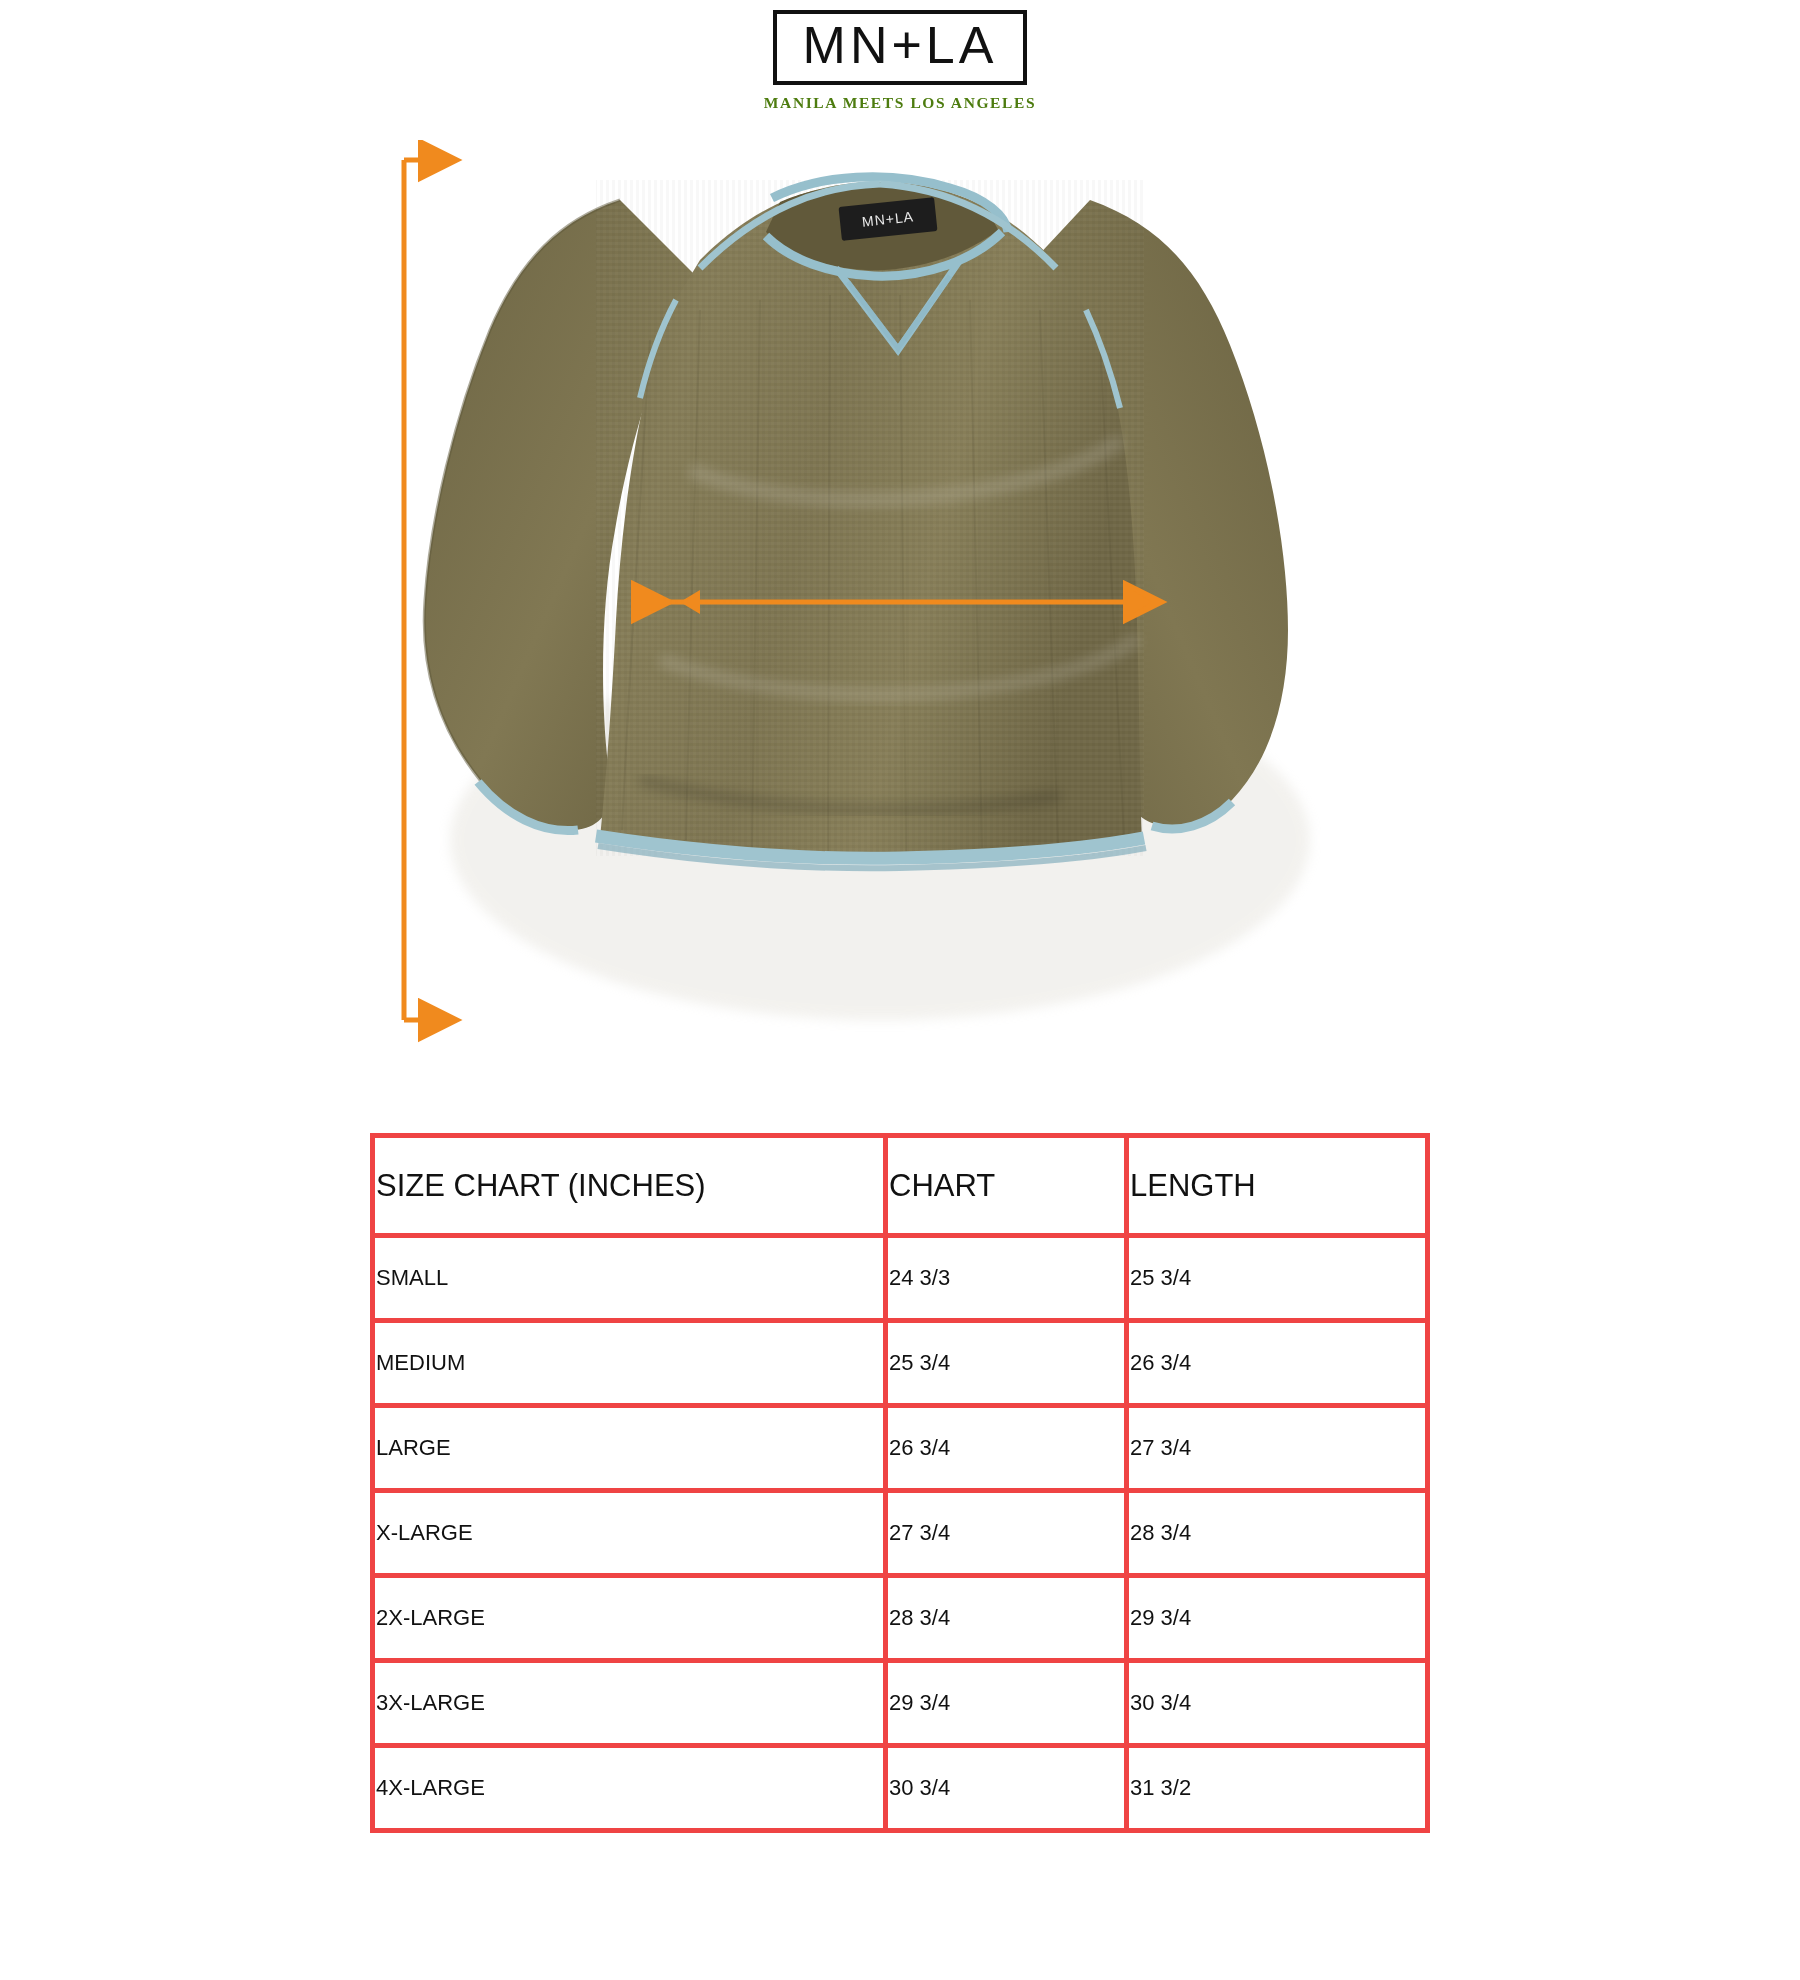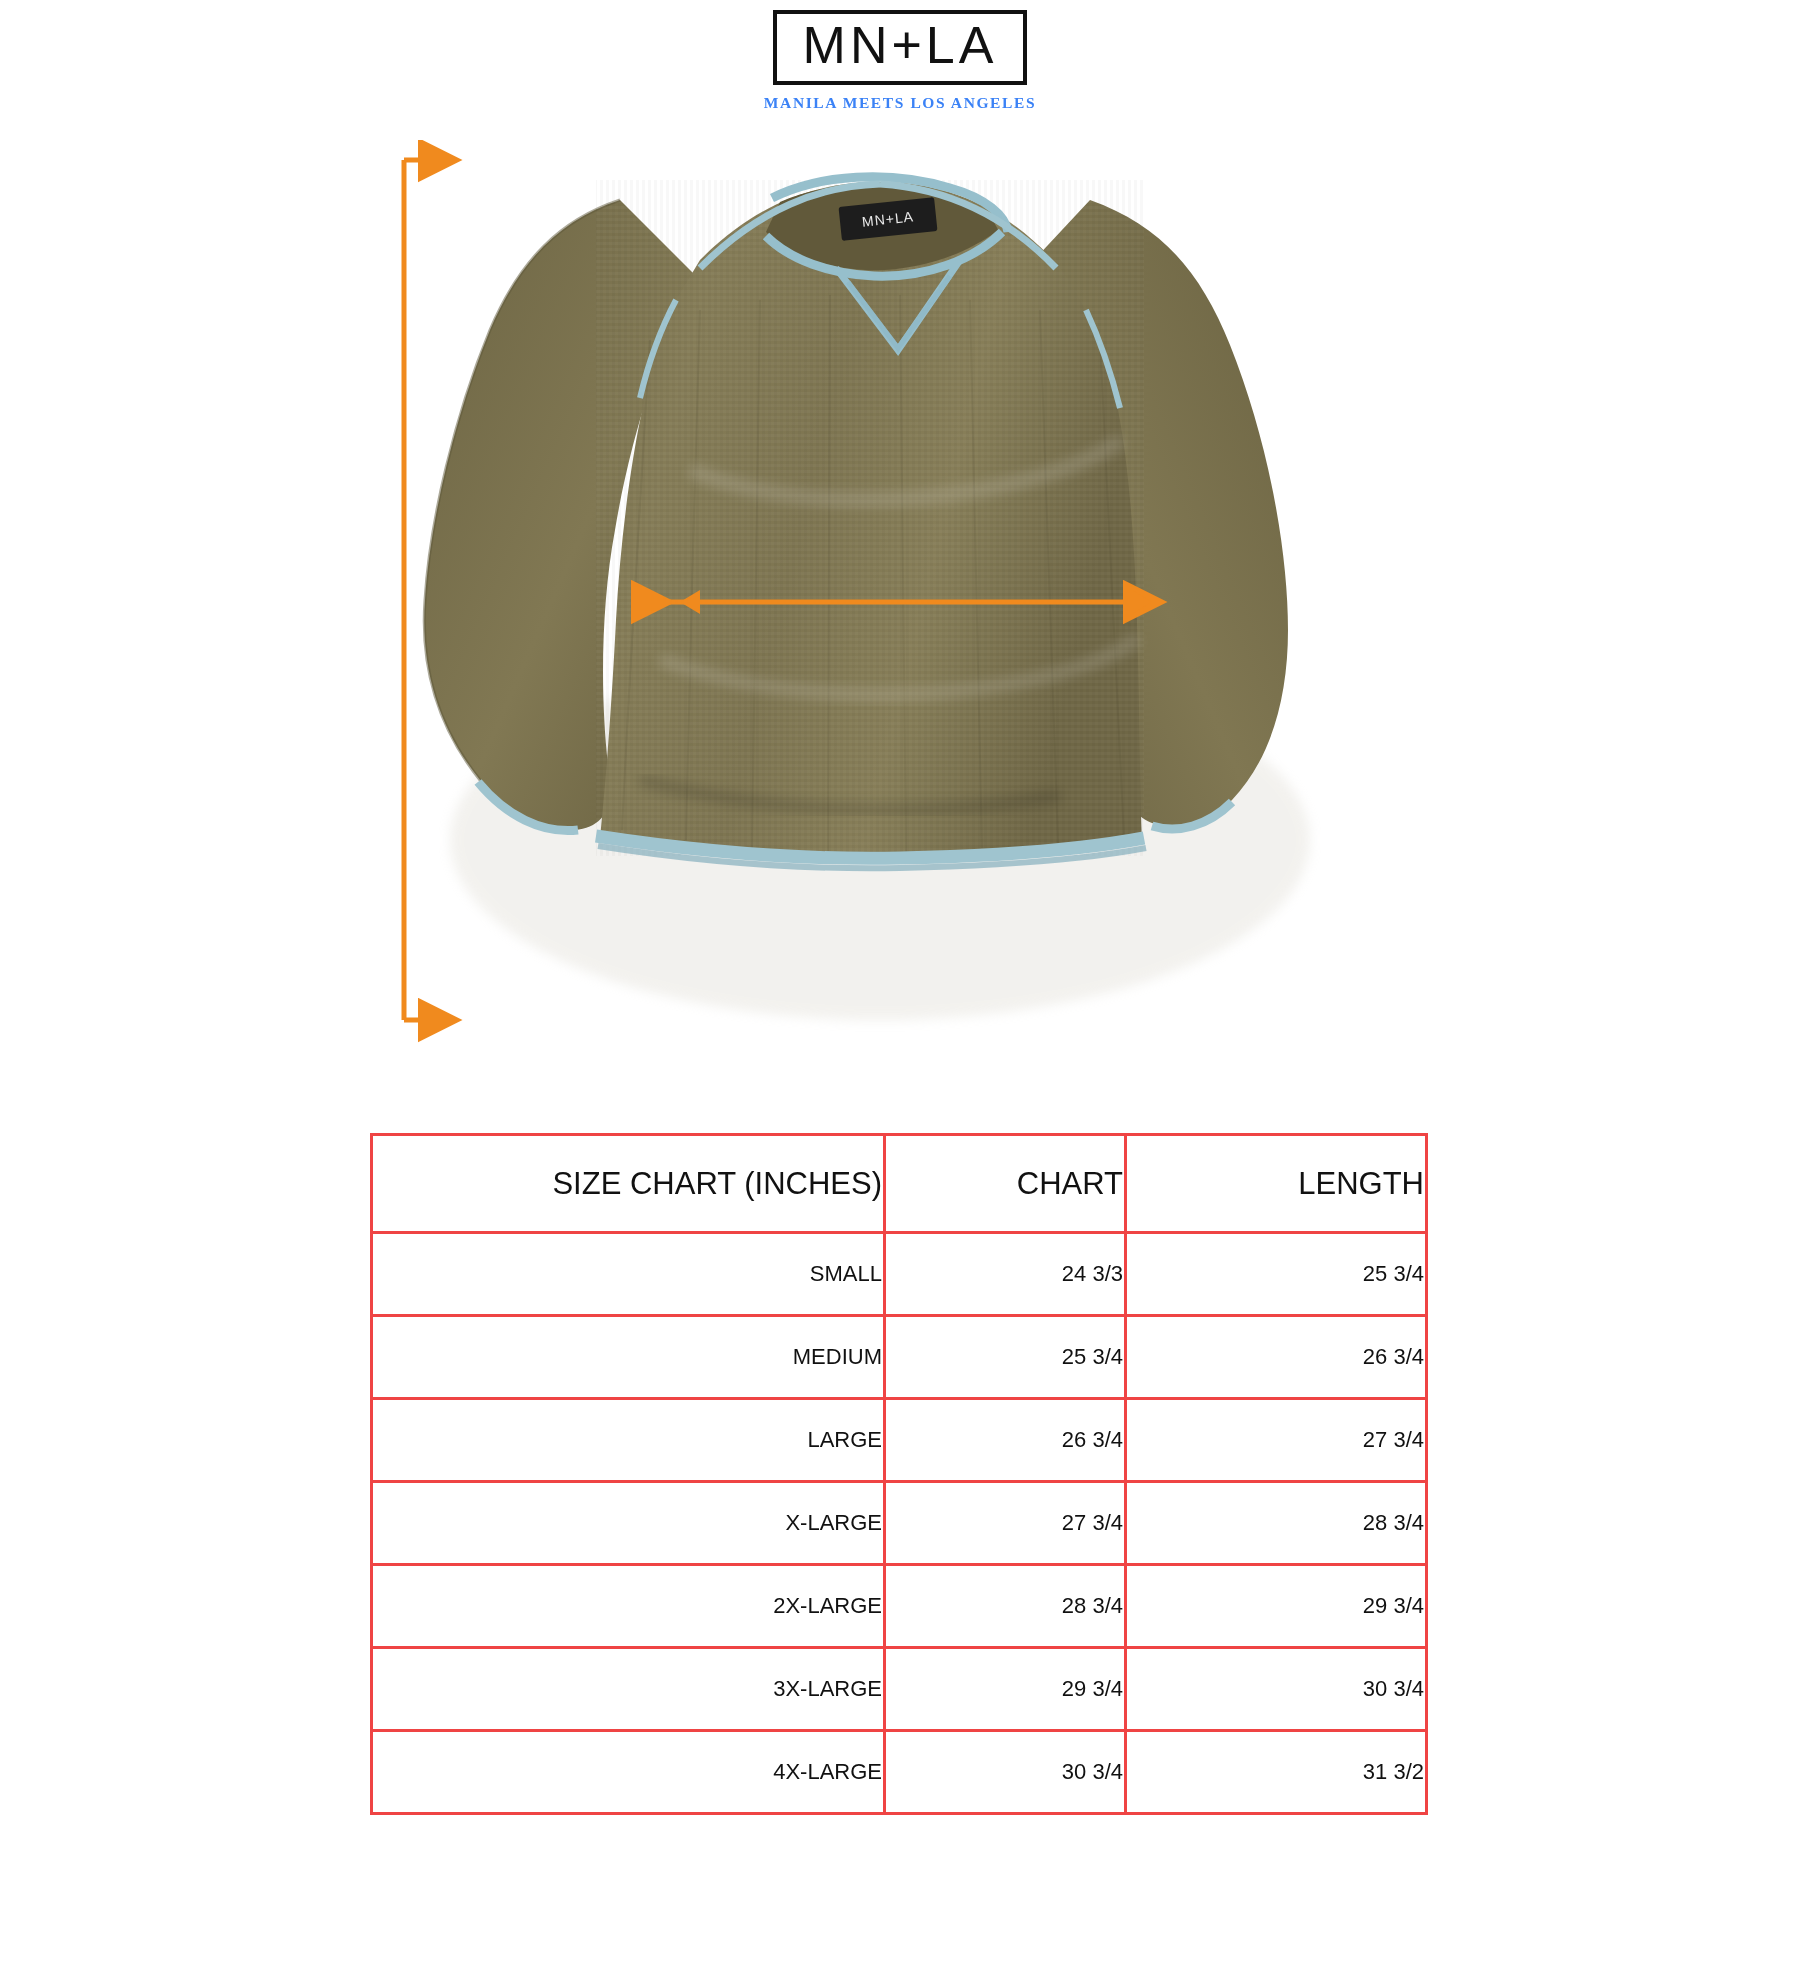--- a/index.html
+++ b/index.html
@@ -41,21 +41,21 @@
     line-height: 1.05;
     color: #111111;
     white-space: nowrap;
   }
   .brand-sub {
     margin-top: 9px;
     font-family: "Liberation Serif", serif;
     font-size: 15.5px;
     letter-spacing: 1.6px;
     font-weight: 700;
-    color: #3b82f6;
+    color: #4d7c0f;
     white-space: nowrap;
   }
 
   
   .photo-area {
     position: absolute;
     top: 140px;
     left: 0;
     width: 1800px;
     height: 960px;
@@ -81,22 +81,22 @@
     left: 370px;
     top: 1133px;
     width: 1055px;
   }
   table.size-chart {
     border-collapse: collapse;
     width: 1055px;
     table-layout: fixed;
   }
   table.size-chart td, table.size-chart th {
-    border: 3px solid #ef4444;
-    text-align: right;
+    border: 5px solid #ef4444;
+    text-align: left;
     vertical-align: middle;
     font-family: "Liberation Sans", sans-serif;
     color: #111111;
     font-weight: 400;
   }
   table.size-chart thead th {
     height: 93px;
     font-size: 31px;
   }
   table.size-chart tbody td {

